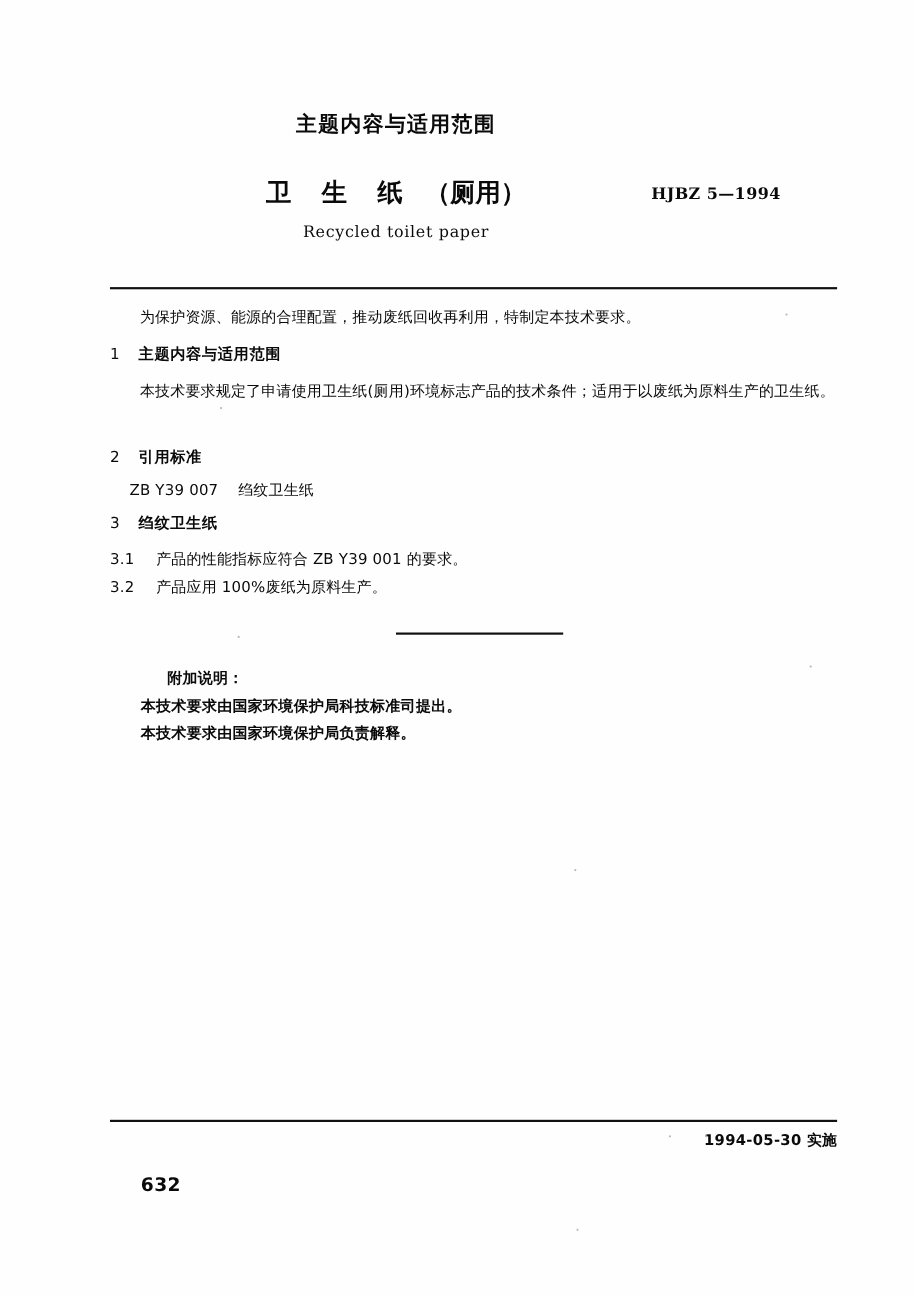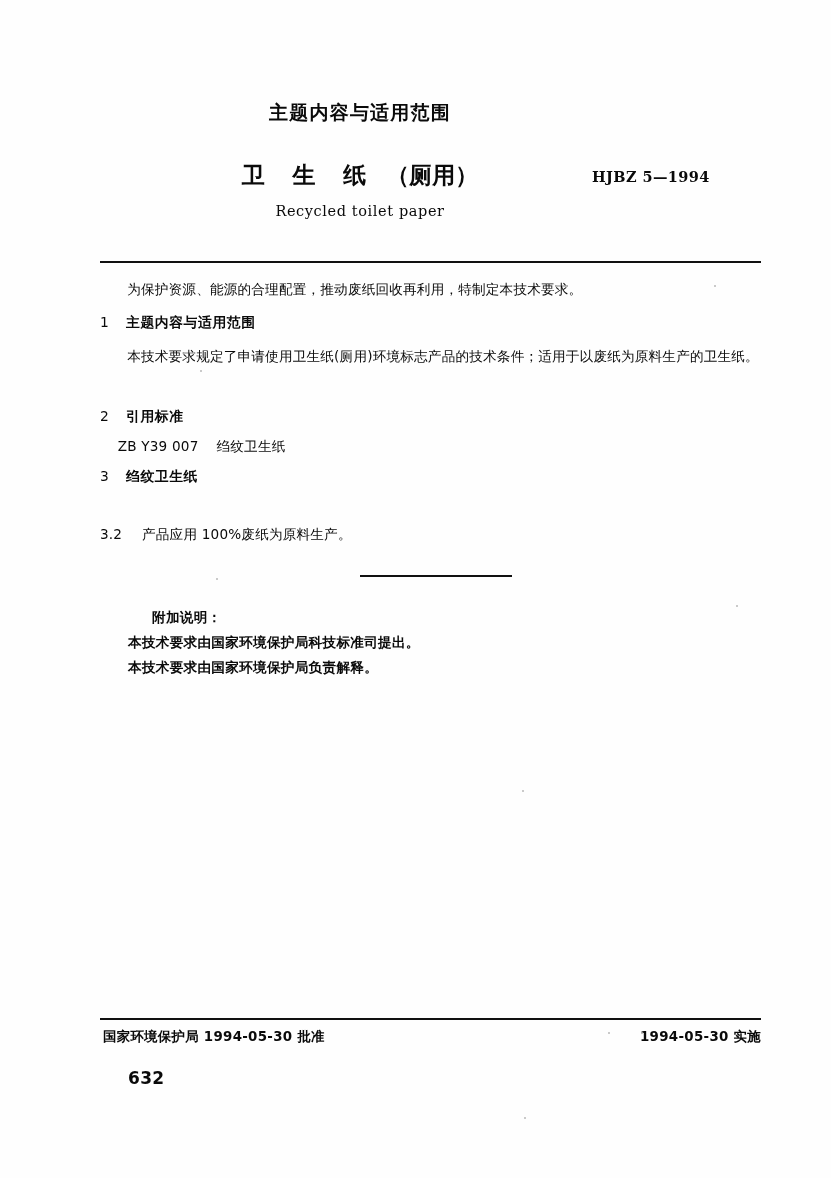--- a/index.html
+++ b/index.html
@@ -221,36 +221,38 @@
   </div>
 
   <div class="body-text ref-line p-ref">
     <span>ZB Y39 007</span><span class="gap"></span><span>绉纹卫生纸</span>
   </div>
 
   <div class="body-text heading h-3">
     <span class="num">3</span><span>绉纹卫生纸</span>
   </div>
 
+  <div class="body-text clause c-31">
+    <span class="num">3.1</span><span>产品的性能指标应符合 ZB Y39 001 的要求。</span>
+  </div>
 
   <div class="body-text clause c-32">
     <span class="num">3.2</span><span>产品应用 100%废纸为原料生产。</span>
   </div>
 
   <div class="rule-short"></div>
 
   <div class="appendix">
     <div class="ap-title">附加说明：</div>
     <div>本技术要求由国家环境保护局科技标准司提出。</div>
     <div>本技术要求由国家环境保护局负责解释。</div>
   </div>
 
   <div class="rule-footer"></div>
 
-  <div class="footer-left">国家环境保护局 1994-05-30 批准</div>
 
   <div class="footer-right">1994-05-30 实施</div>
 
   <div class="page-number">632</div>
 
   <span class="speck" style="left:216px;top:578px;"></span>
   <span class="speck" style="left:736px;top:605px;"></span>
   <span class="speck" style="left:522px;top:790px;"></span>
   <span class="speck" style="left:524px;top:1117px;"></span>
   <span class="speck" style="left:608px;top:1032px;"></span>

